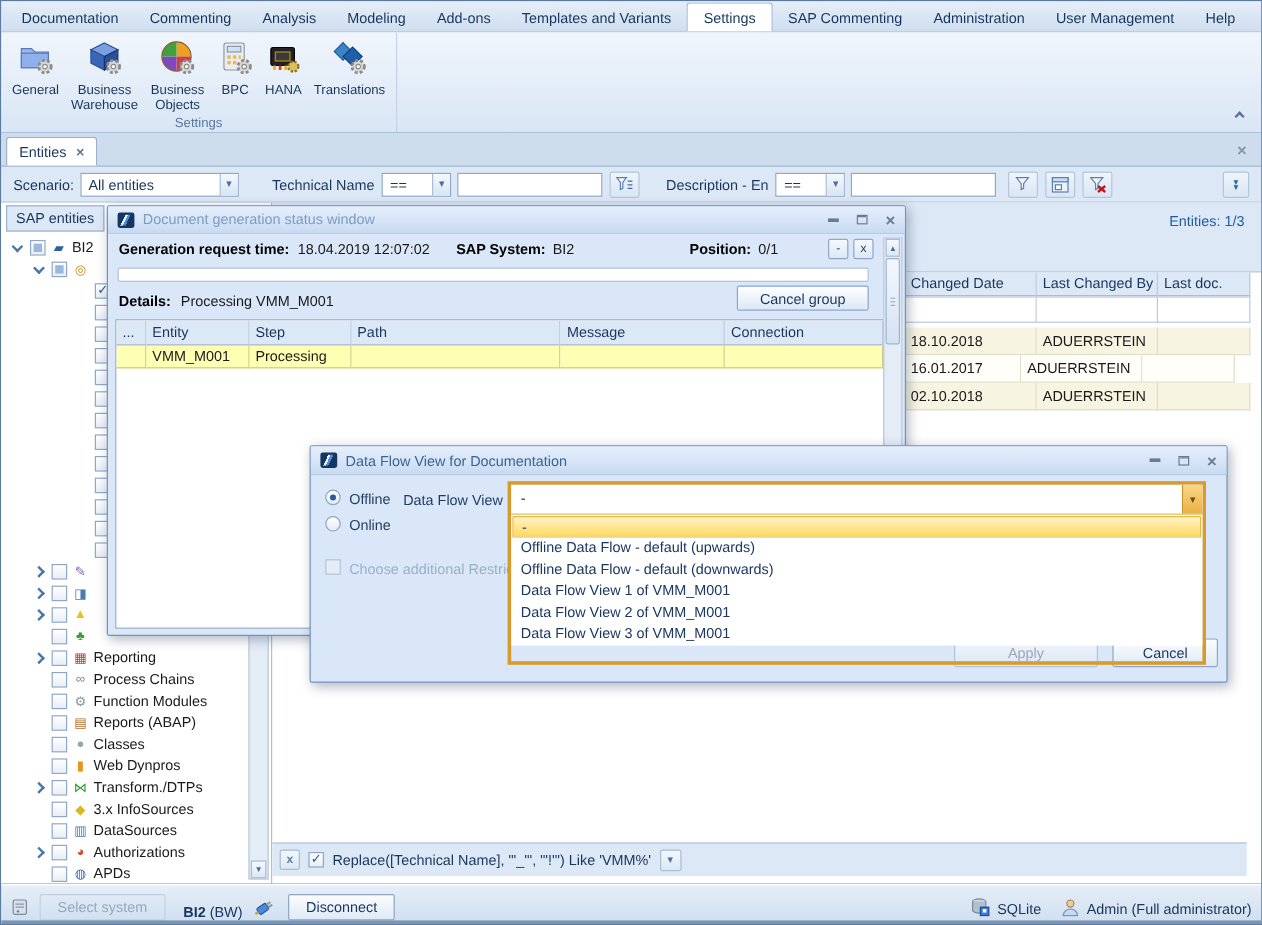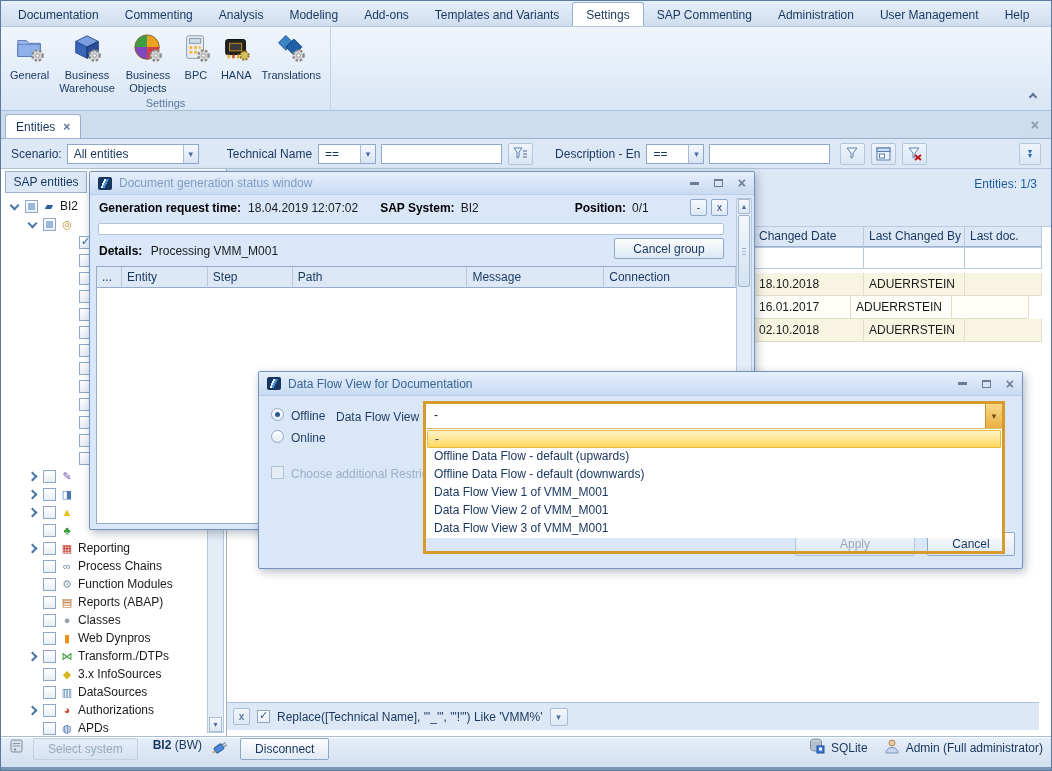--- a/index.html
+++ b/index.html
@@ -107,21 +107,21 @@
   .gf-val { flex:1; padding:4px 8px; color:#1a1a1a; }
   .gf-arrow { width:17px; background:linear-gradient(#f8d887,#eaaf45); border-left:1px solid #c8922a; color:#6b4e0a; font-size:9px; display:flex; align-items:center; justify-content:center; }
   .dd-list { background:#fff; height:110px; border-top:1px solid #d8c070; padding:1px; }
   .dd-item { height:18px; line-height:17px; padding-left:7px; color:#1b3862; white-space:nowrap; overflow:hidden; }
   .dd-item.hl { background:linear-gradient(#fff3c8,#ffd95e); border:1px solid #e8b93c; border-radius:1px; }
   .d2-btn { position:absolute; top:160px; height:24px; border-radius:2px; display:flex; align-items:center; justify-content:center; z-index:1; }
   .d2-apply { left:536px; width:120px; background:linear-gradient(#f0f5fb,#dce8f5); border:1px solid #b0c4da; color:#9aa8b8; }
   .d2-cancel { left:668px; width:88px; background:linear-gradient(#fdfdfe,#dde9f6); border:1px solid #8fa8c8; color:#17365d; }
   
   .statusbar { position:absolute; left:0; right:0; bottom:0; height:33px; background:linear-gradient(#e6eef8,#cfdeef);
-    border-top:1px solid #fff; box-shadow:0 -1px #a8bcd4; display:flex; align-items:flex-start; gap:9px; padding:0 8px 3px; z-index:30; }
+    border-top:1px solid #fff; box-shadow:0 -1px #a8bcd4; display:flex; align-items:flex-end; gap:9px; padding:0 8px 3px; z-index:30; }
   .statusbar::after { content:""; position:absolute; left:0; right:0; bottom:0; height:3px; background:#7b96b5; }
   .sb-btn { height:22px; display:flex; align-items:center; justify-content:center; border-radius:2px; padding:0 14px; }
   .sb-select { border:1px solid #c0d0e2; color:#98a8bc; min-width:104px; }
   .sb-disc { border:1px solid #8fa8c8; background:linear-gradient(#fdfdfe,#dfe9f5); color:#17365d; }
   .sb-right { margin-left:auto; display:flex; align-items:center; gap:6px; }
   .bold { font-weight:bold; }
   .dar { font-size:9px; }
 </style>
 </head>
 <body>
@@ -533,20 +533,30 @@
     </div>
     <div class="d1-cancel">Cancel group</div>
     <div class="doc-table">
       <div class="g-row" id="doc-head">
           <div class="dt-cell" style="width: 25px;">...</div>
           <div class="dt-cell" style="width: 86px;">Entity</div>
           <div class="dt-cell" style="width: 85px;">Step</div>
           <div class="dt-cell" style="width: 175px;">Path</div>
           <div class="dt-cell" style="width: 137px;">Message</div>
           <div class="dt-cell" style="width: 132px;">Connection</div>
+        </div>
+      <div id="doc-rows">
+          <div class="g-row">
+            <div class="dy-cell" style="width: 25px;"></div>
+            <div class="dy-cell" style="width: 86px;">VMM_M001</div>
+            <div class="dy-cell" style="width: 85px;">Processing</div>
+            <div class="dy-cell" style="width: 175px;"></div>
+            <div class="dy-cell" style="width: 137px;"></div>
+            <div class="dy-cell" style="width: 132px;"></div>
+          </div>
         </div>
     </div>
     <div class="d1-scroll">
       <div class="vs-arrow" style="top:0;">
           <span>▴</span>
         </div>
       <div class="vs-thumb" style="top:16px; height:72px;">
           <span class="vs-grip"></span>
         </div>
     </div>

